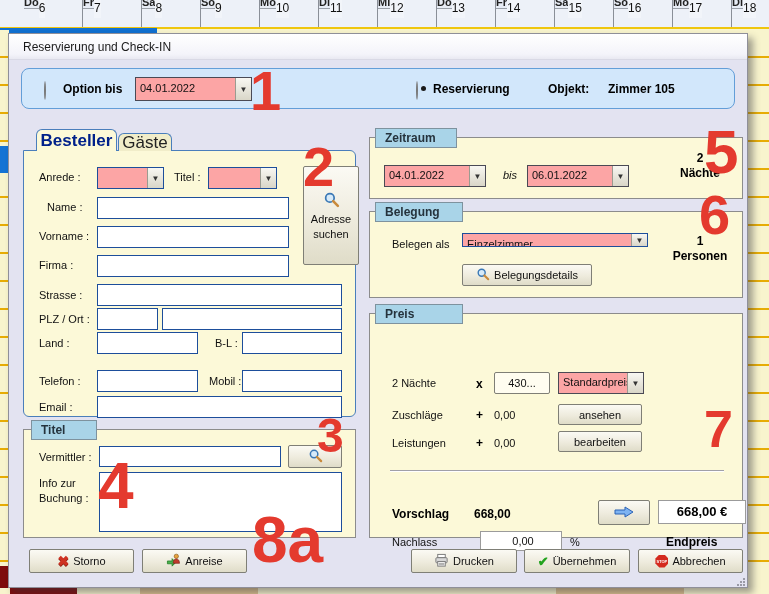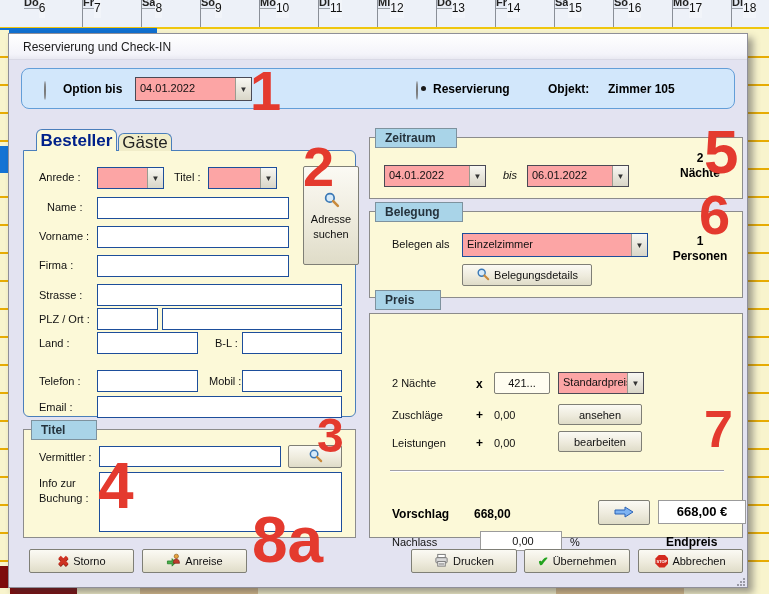--- a/index.html
+++ b/index.html
@@ -284,42 +284,42 @@
         <span class="cv">06.01.2022</span>
         <span class="dd">▼</span>
       </div>
       <span class="abs lbl-b" style="left:300px;top:13px;width:60px;text-align:center;">2</span>
       <span class="abs lbl-b" style="left:300px;top:28px;width:60px;text-align:center;">Nächte</span>
     </div>
 
     <div class="abs sec-head" style="left:366px;top:168px;width:88px;z-index:2;">Belegung</div>
     <div class="abs yellow-panel grey-border" style="left:360px;top:177px;width:374px;height:87px;">
       <span class="abs lbl" style="left:22px;top:26px;">Belegen als</span>
-      <div class="abs combo" style="left:92px;top:21px;width:186px;height:24px;">
+      <div class="abs combo" style="left:92px;top:21px;width:186px;height:14px;">
         <span class="cv" style="line-height:20px;">Einzelzimmer</span>
         <span class="dd">▼</span>
       </div>
       <span class="abs lbl-b" style="left:300px;top:22px;width:60px;text-align:center;">1</span>
       <span class="abs lbl-b" style="left:300px;top:37px;width:60px;text-align:center;">Personen</span>
       <button class="abs btn" style="left:92px;top:52px;width:130px;height:22px;">
         <span>
           <svg viewBox="0 0 16 16" width="14" height="14">
               <circle cx="6.5" cy="6.5" r="4" fill="#D6EAF9" stroke="#3A78B5" stroke-width="1.6"></circle>
               <line x1="9.6" y1="9.6" x2="14" y2="14" stroke="#C98A3B" stroke-width="2.4" stroke-linecap="round"></line>
             </svg>
         </span>
         <span>Belegungsdetails</span>
       </button>
     </div>
 
-    <div class="abs sec-head" style="left:366px;top:256px;width:66px;z-index:2;">Preis</div>
+    <div class="abs sec-head" style="left:366px;top:270px;width:88px;z-index:2;">Preis</div>
     <div class="abs yellow-panel grey-border" style="left:360px;top:279px;width:374px;height:225px;">
       <span class="abs lbl" style="left:22px;top:63px;">2 Nächte</span>
       <span class="abs lbl-b" style="left:106px;top:63px;">x</span>
-      <button class="abs btn" style="left:124px;top:58px;width:56px;height:22px;background:#FFFDF0;font-size:11px;">421...</button>
+      <button class="abs btn" style="left:124px;top:58px;width:56px;height:22px;background:#FFFDF0;font-size:11px;">430...</button>
       <div class="abs combo combo-thin" style="left:188px;top:58px;width:86px;height:22px;">
         <span class="cv">Standardpreis</span>
         <span class="dd">▼</span>
       </div>
 
       <span class="abs lbl" style="left:22px;top:95px;">Zuschläge</span>
       <span class="abs lbl-b" style="left:106px;top:94px;">+</span>
       <span class="abs lbl" style="left:124px;top:95px;">0,00</span>
       <button class="abs btn" style="left:188px;top:90px;width:84px;height:21px;">ansehen</button>
 

